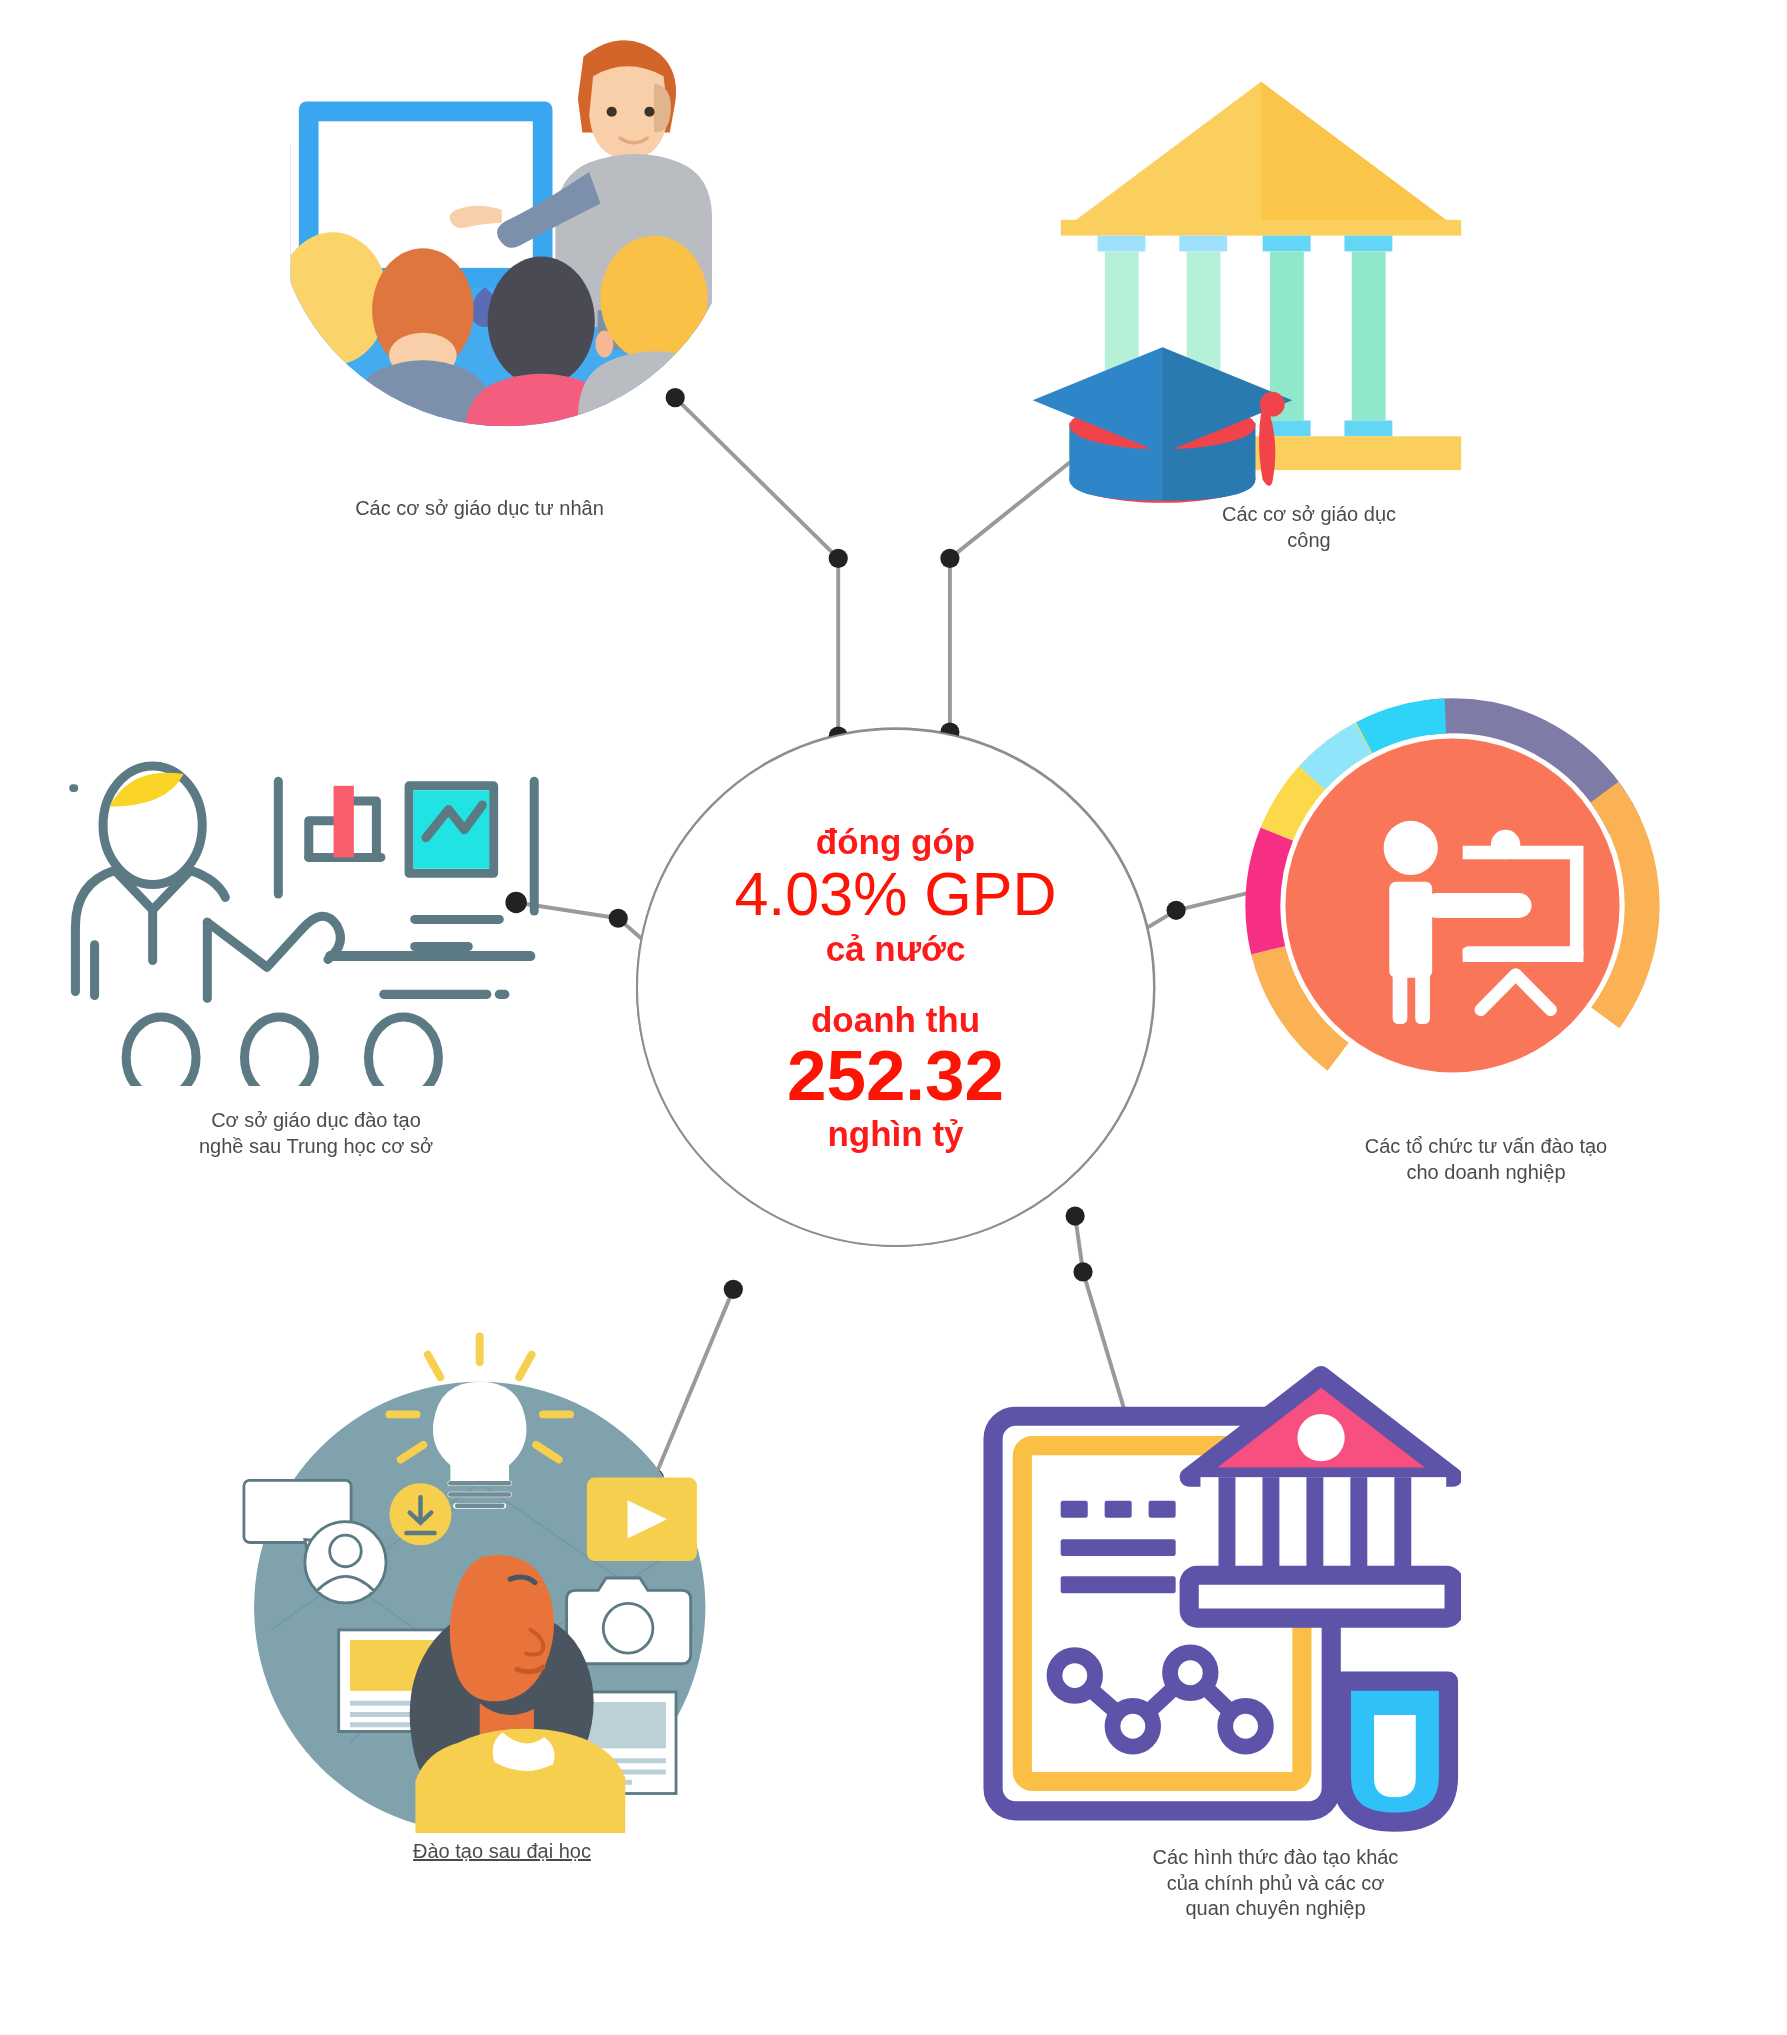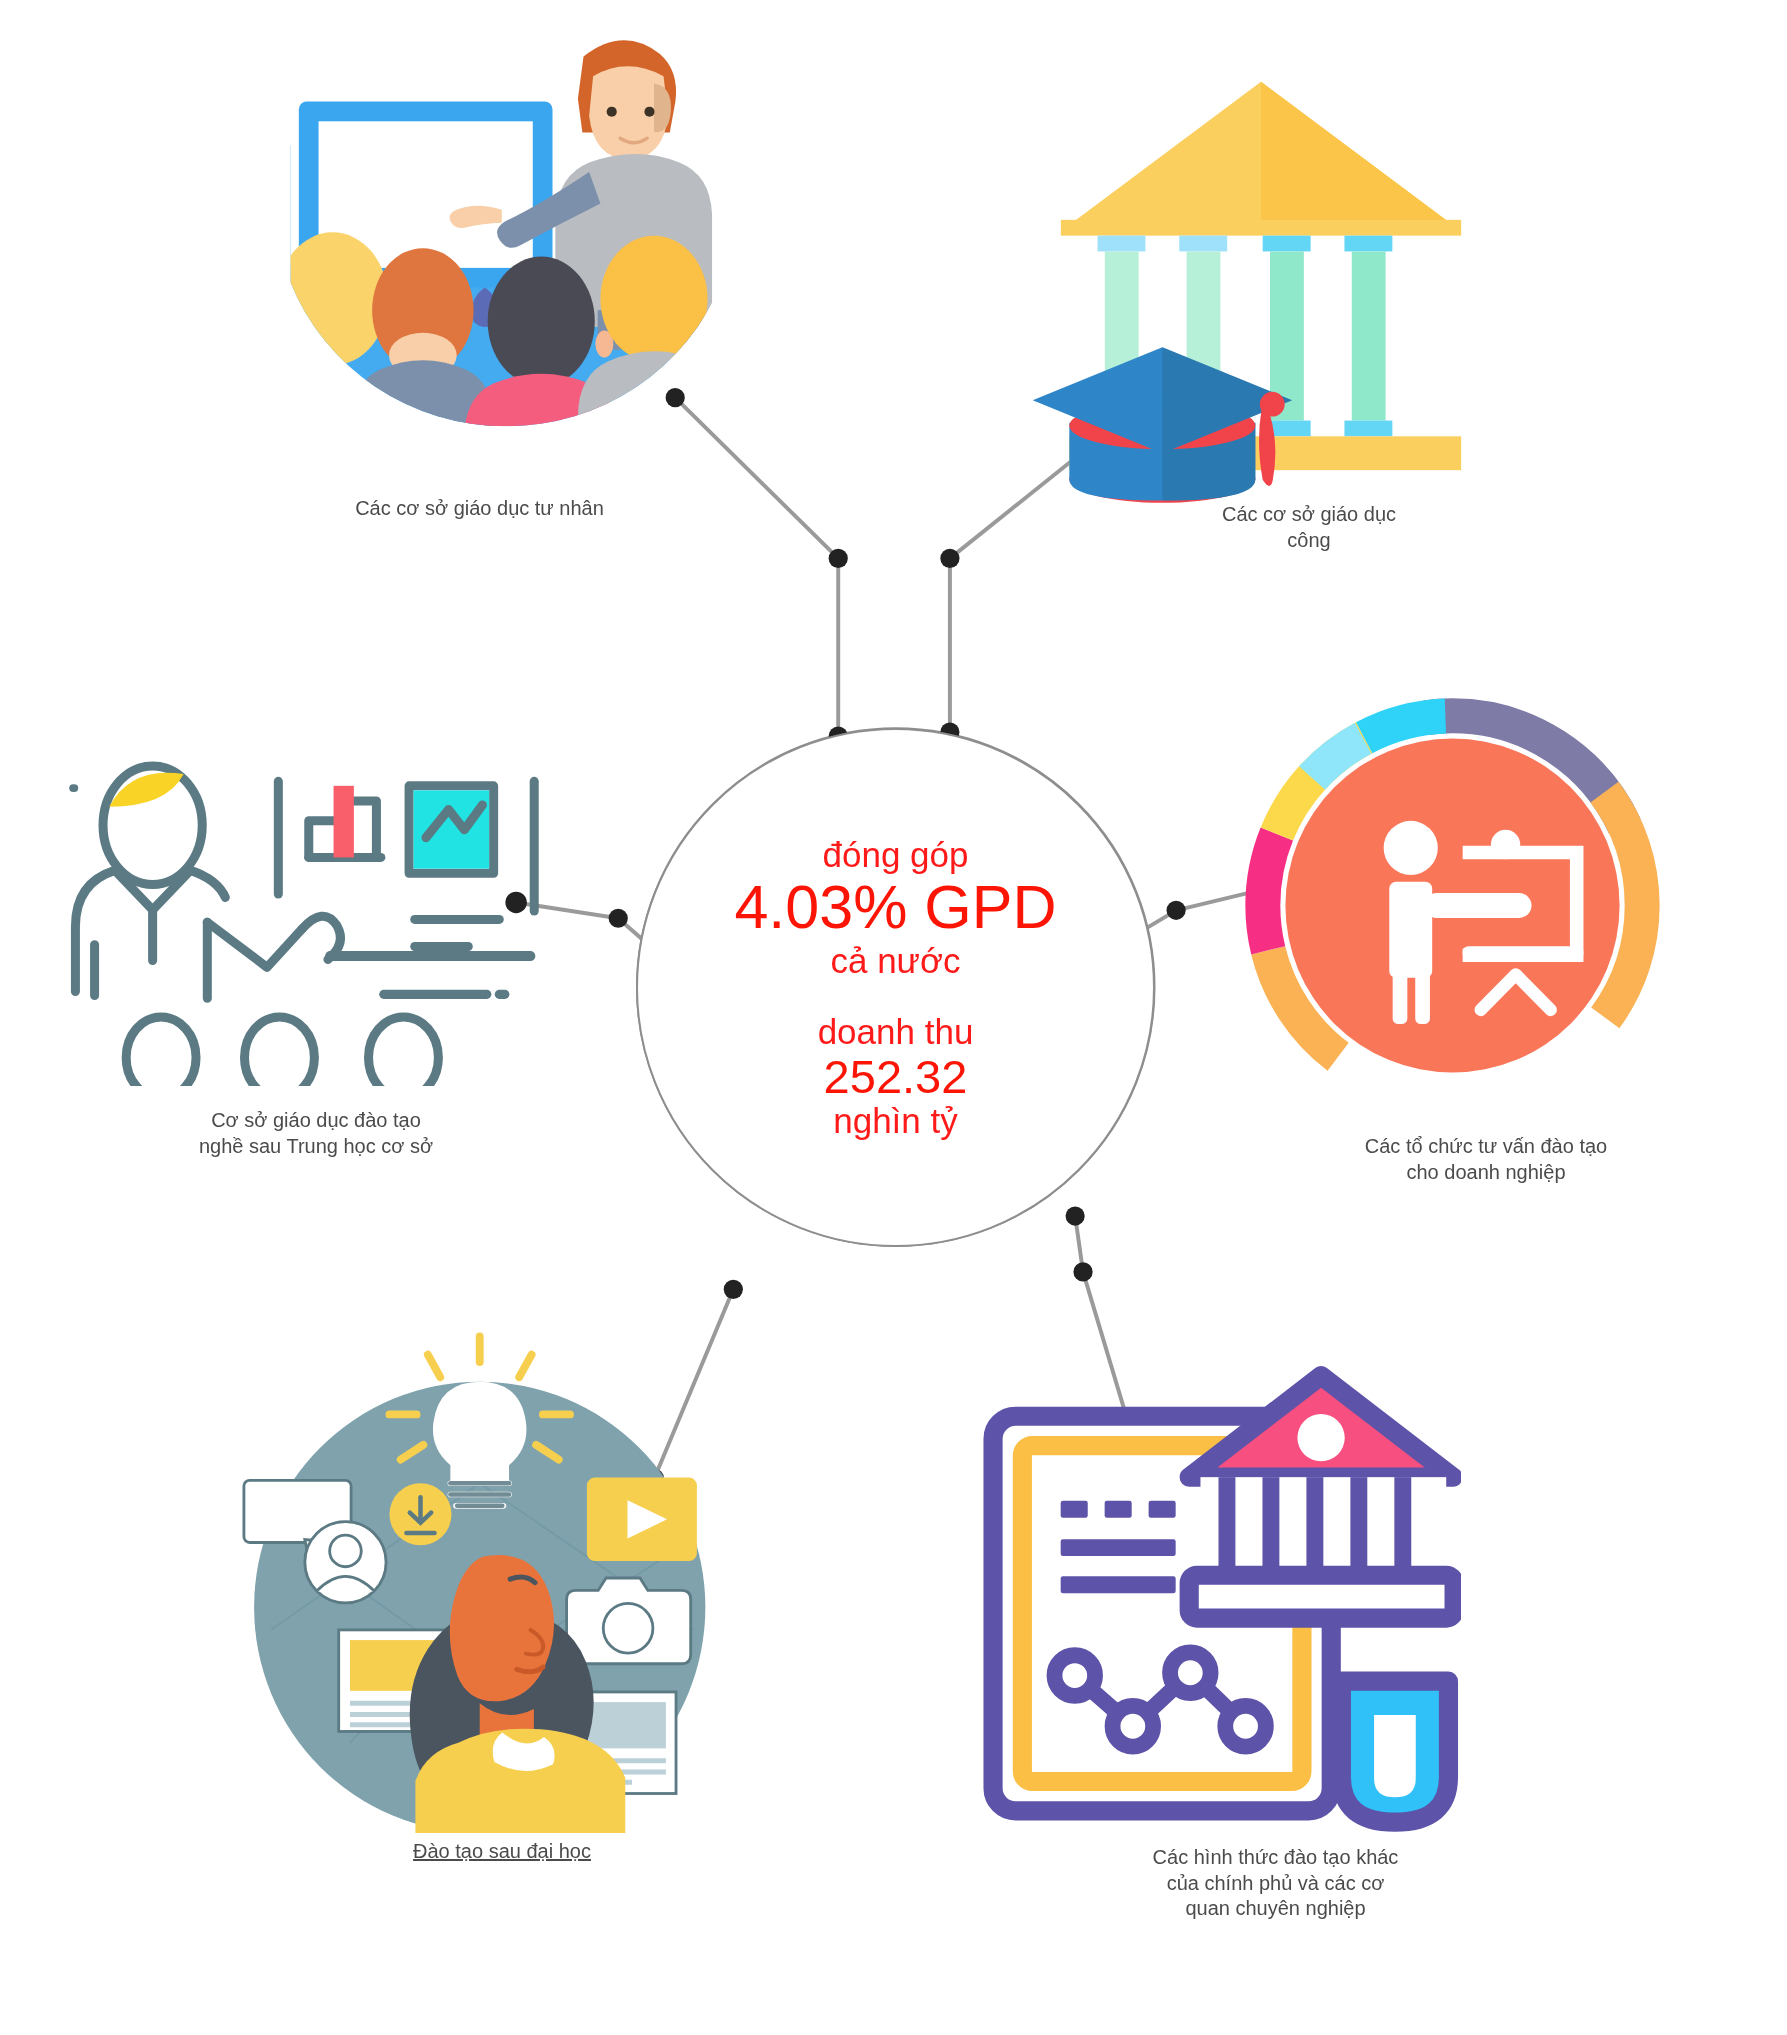--- a/index.html
+++ b/index.html
@@ -20,30 +20,30 @@
     left:636px;top:728px;
     width:519px;height:519px;
     border-radius:50%;
     border:2.8px solid #8e8e8e;
     box-sizing:border-box;
     display:flex;flex-direction:column;
     align-items:center;justify-content:center;
     background:#fff;
   }
   .hub .small{
-    color:#ff1a1a;font-size:35px;line-height:1.12;font-weight:400;
+    color:#ff1a1a;font-size:35px;line-height:1.12;font-weight:700;
     text-align:center;letter-spacing:0px;
   }
   .hub .big{
     color:#fc1505;font-size:61px;line-height:1.1;font-weight:normal;
     text-align:center;letter-spacing:0px;
   }
   .hub .gap{height:32px;}
   .hub .big2{
-    color:#fc1505;font-size:47px;line-height:1.05;font-weight:normal;
+    color:#fc1505;font-size:71px;line-height:1.05;font-weight:bold;
   }
 
   
   .label{
     position:absolute;color:#4b4b4b;font-size:20px;line-height:1.28;
     text-align:center;white-space:pre-line;
   }
   #lbl-private{left:169px;top:496px;width:621px;}
   #lbl-public{left:1089px;top:502px;width:440px;}
   #lbl-voc{left:62px;top:1108px;width:508px;}

